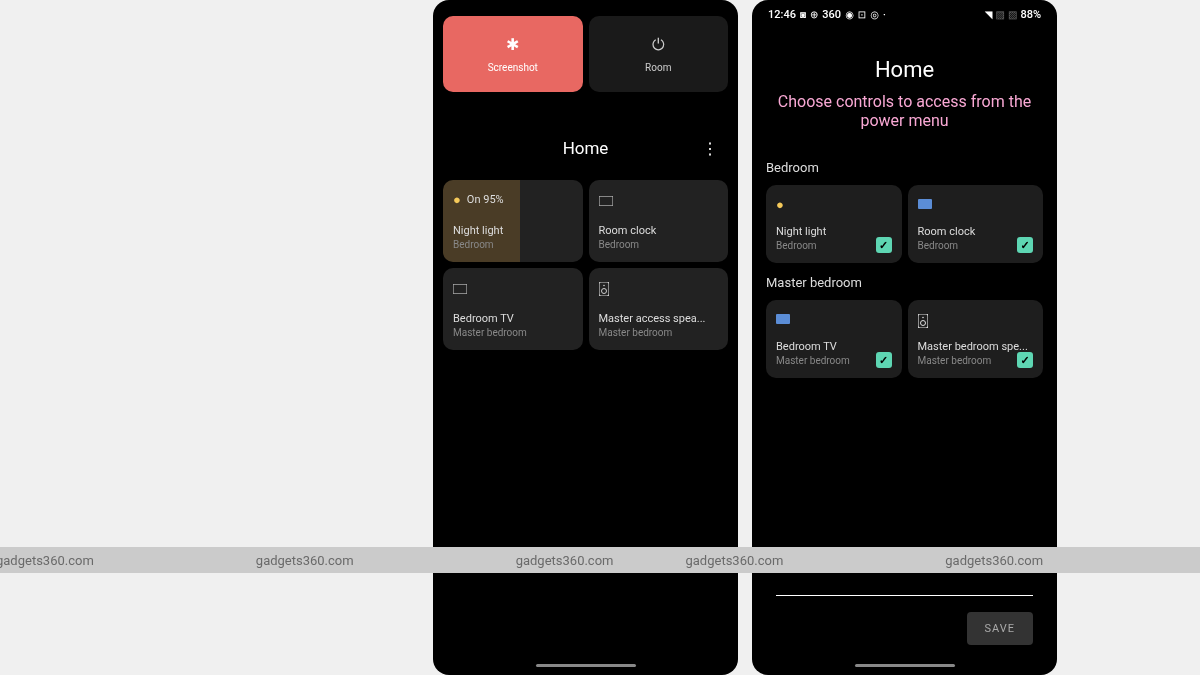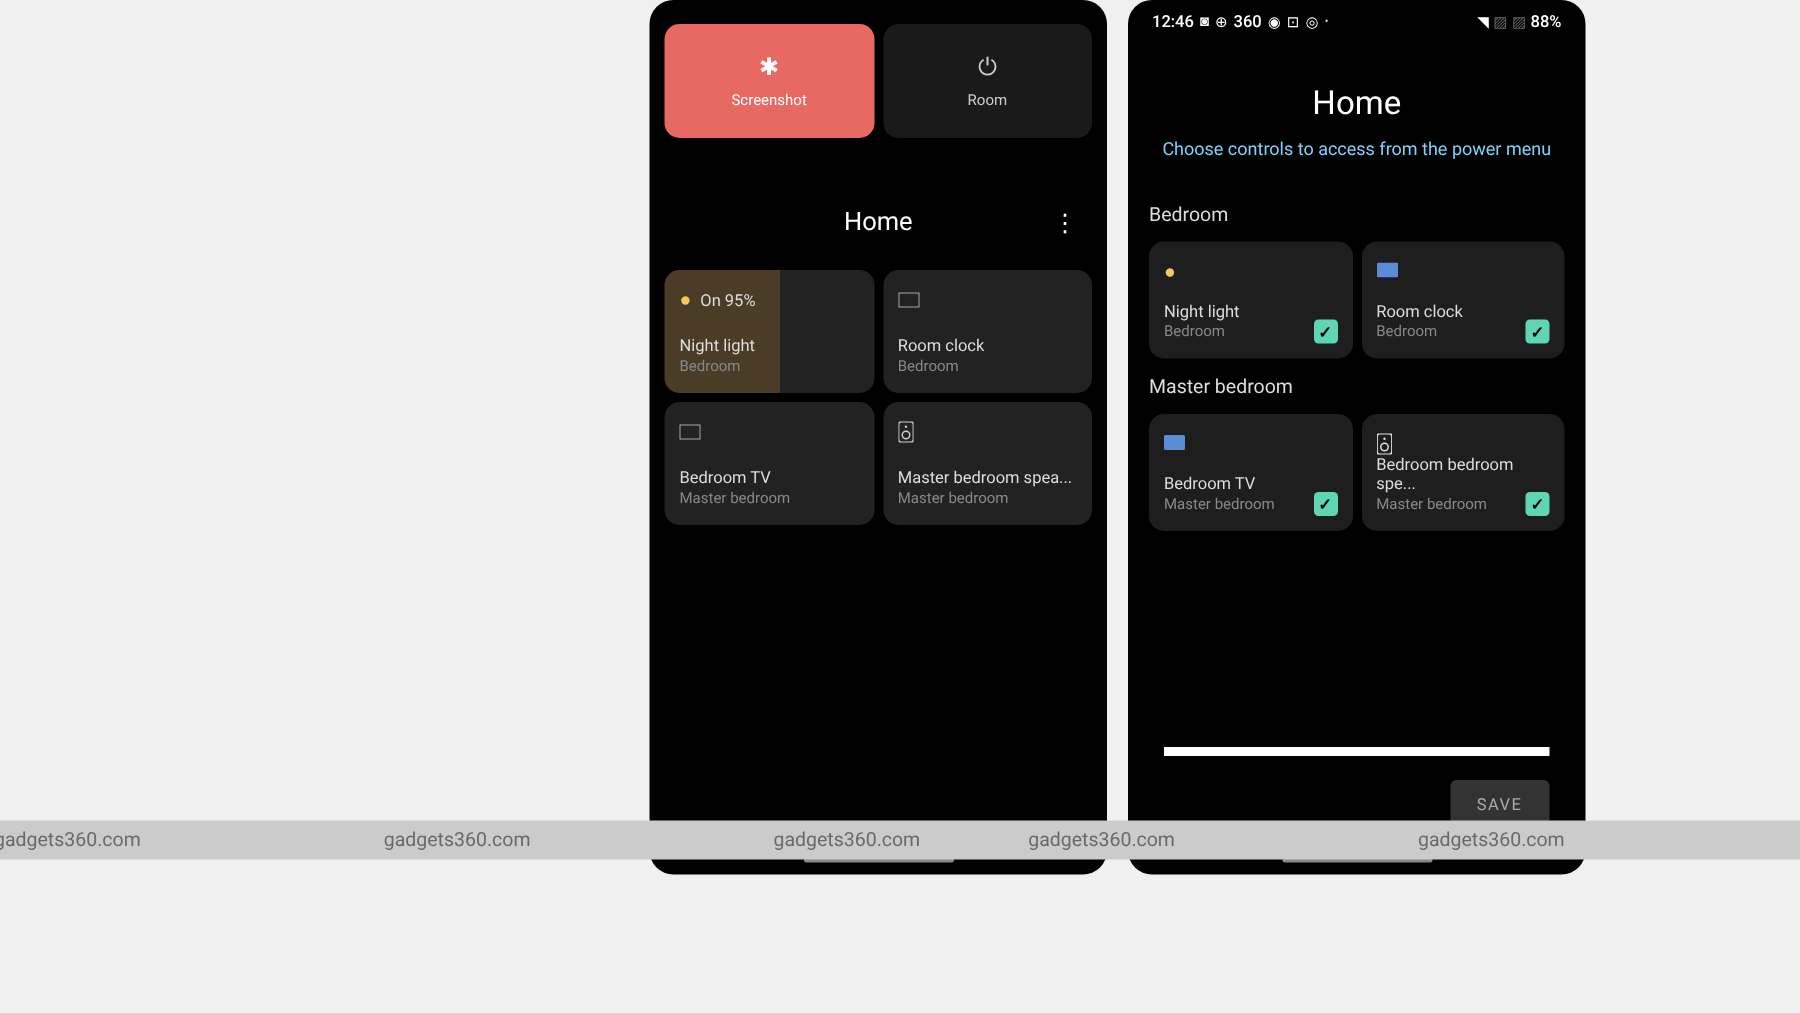--- a/index.html
+++ b/index.html
@@ -9,21 +9,21 @@
       background: #f0f0f0;
       font-family: -apple-system, BlinkMacSystemFont, 'Segoe UI', Roboto, sans-serif;
       display: flex;
       justify-content: center;
       gap: 14px;
       position: relative;
       overflow: hidden;
     }
     .phone {
       width: 305px;
-      height: 583px;
+      height: 675px;
       background: #000;
       border-radius: 16px;
       overflow: hidden;
       position: relative;
     }
     .status-bar {
       display: flex;
       justify-content: space-between;
       align-items: center;
       padding: 8px 16px;
@@ -120,22 +120,22 @@
       text-align: center;
       padding: 28px 18px 18px;
     }
     .screen2-title {
       color: #fff;
       font-size: 22px;
       font-weight: 400;
       margin-bottom: 10px;
     }
     .screen2-subtitle {
-      color: #7dd3fc;
-      font-size: 12px;
+      color: #f9a8d4;
+      font-size: 16px;
     }
     .room-section {
       padding: 12px 14px 0;
     }
     .room-label {
       color: #ddd;
       font-size: 13px;
       margin-bottom: 10px;
     }
     .room-grid {
@@ -173,21 +173,21 @@
       justify-content: center;
       color: #000;
       font-size: 11px;
       font-weight: bold;
     }
     .save-area {
       position: absolute;
       bottom: 30px;
       right: 24px;
       left: 24px;
-      border-top: 6px solid #ffffff;
+      border-top: 1px solid #ffffff;
       padding-top: 16px;
       display: flex;
       justify-content: flex-end;
     }
     .save-btn {
       background: #333;
       color: #aaa;
       font-size: 11px;
       letter-spacing: 1px;
       padding: 10px 18px;
@@ -273,21 +273,21 @@
       <div class="card-top">
         <span class="card-icon speaker">
           <svg width="10" height="14" viewBox="0 0 10 14">
               <rect x="0" y="0" width="10" height="14" rx="2" fill="none" stroke="#ccc" stroke-width="1.2"></rect>
               <circle cx="5" cy="9" r="2.5" fill="none" stroke="#ccc" stroke-width="1"></circle>
               <circle cx="5" cy="3.5" r="0.8" fill="#ccc"></circle>
             </svg>
         </span>
       </div>
       <div class="card-bottom">
-        <span class="card-name">Master bedroom spea...</span>
+        <span class="card-name">Master access spea...</span>
         <span class="card-room">Master bedroom</span>
       </div>
     </div>
   </div>
 
   <div class="nav-bar"></div>
 </div>
 
 <div class="phone">
   <div class="status-bar">
@@ -357,21 +357,21 @@
       </div>
       <div class="room-card">
         <span class="room-card-icon speaker">
           <svg width="10" height="14" viewBox="0 0 10 14">
               <rect x="0" y="0" width="10" height="14" rx="2" fill="none" stroke="#ddd" stroke-width="1.2"></rect>
               <circle cx="5" cy="9" r="2.5" fill="none" stroke="#ddd" stroke-width="1"></circle>
               <circle cx="5" cy="3.5" r="0.8" fill="#ddd"></circle>
             </svg>
         </span>
         <div>
-          <div class="room-card-name">Bedroom bedroom spe...</div>
+          <div class="room-card-name">Master bedroom spe...</div>
           <div class="room-card-loc">Master bedroom</div>
         </div>
         <div class="checkbox">✓</div>
       </div>
     </div>
   </div>
 
   <div class="save-area">
     <div class="save-btn">SAVE</div>
   </div>

